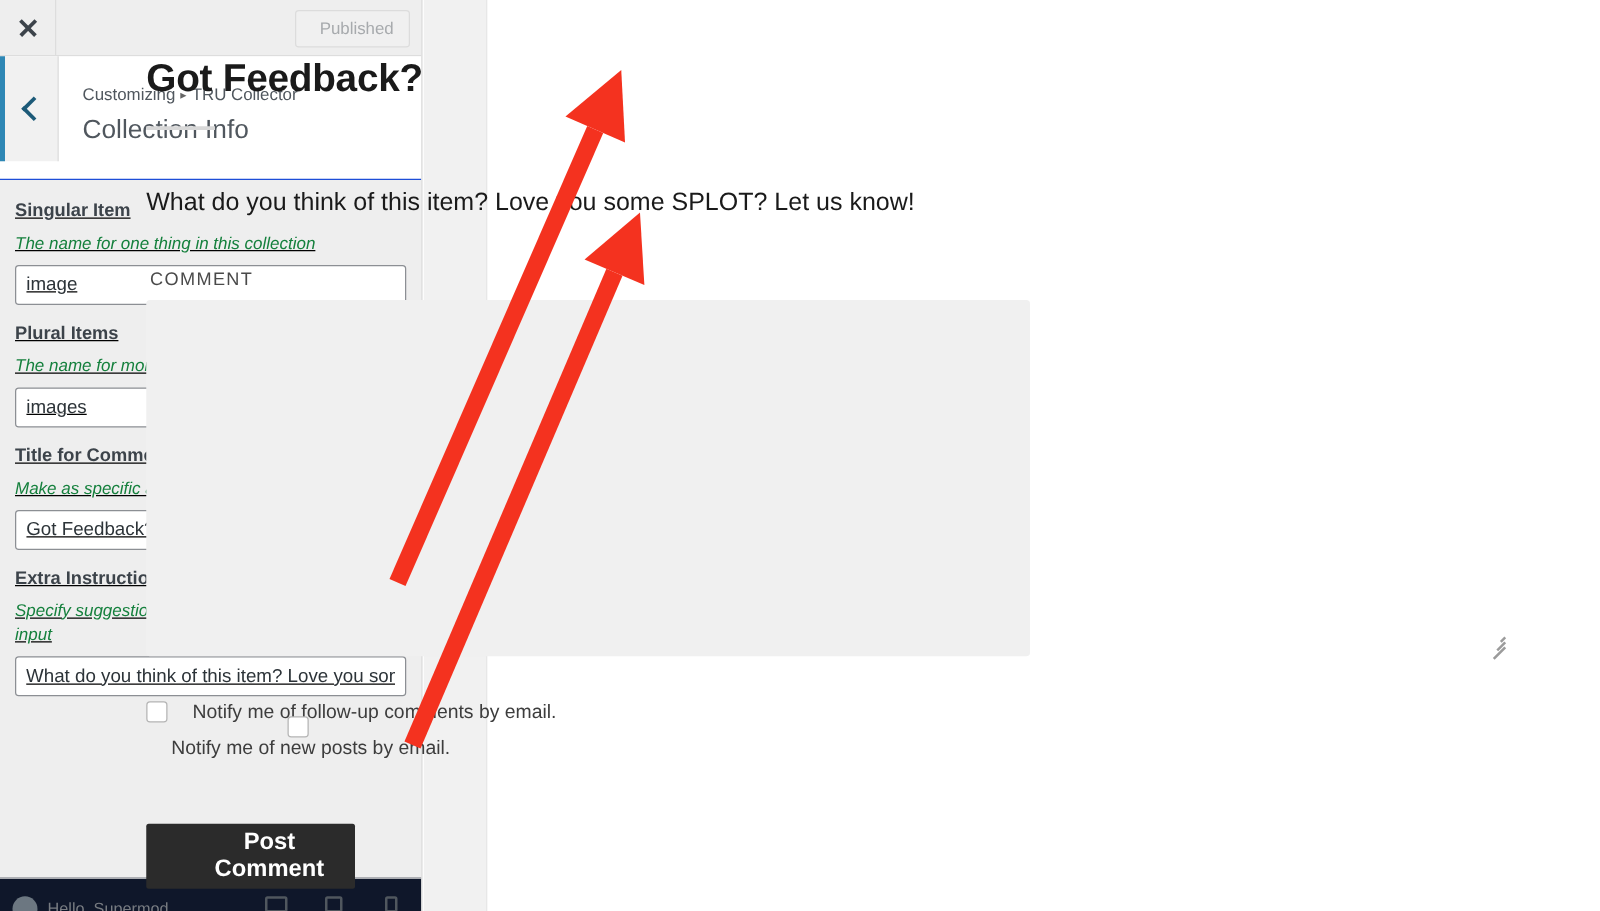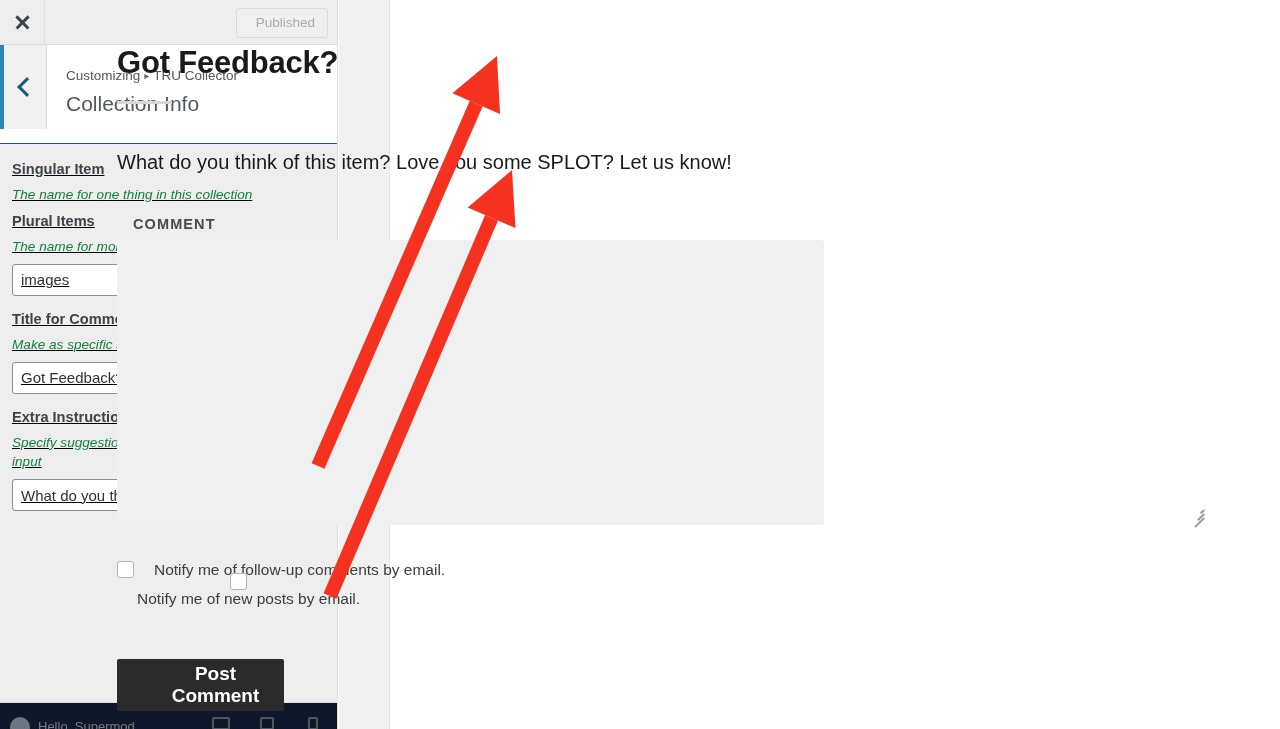--- a/index.html
+++ b/index.html
@@ -295,24 +295,24 @@
     left: 117px;
     top: 148px;
     font-size: 20px;
     color: #1a1a1a;
     line-height: 1.4;
     white-space: nowrap;
   }
 
   .comment-label {
     position: absolute;
-    left: 133px;
+    left: 120px;
     top: 216px;
     font-size: 14.5px;
-    font-weight: bold;
+    font-weight: normal;
     letter-spacing: 1.1px;
     color: #4a4a4a;
   }
   .comment-textarea {
     position: absolute;
     left: 117px;
     top: 240px;
     width: 707px;
     height: 285px;
     background: #f0f0f0;
@@ -424,20 +424,21 @@
         </div>
         <div class="panel-title">Collection Info</div>
       </div>
     </div>
 
     <div class="controls">
 
       <div class="control">
         <div class="control-label">Singular Item</div>
         <div class="control-desc">The name for one thing in this collection</div>
+        <input class="control-input" type="text" value="image" style="">
       </div>
 
       <div class="control">
         <div class="control-label">Plural Items</div>
         <div class="control-desc">The name for more than one thing in this collection</div>
         <input class="control-input" type="text" value="images" style="">
       </div>
 
       <div class="control">
         <div class="control-label">Title for Comments Section</div>

